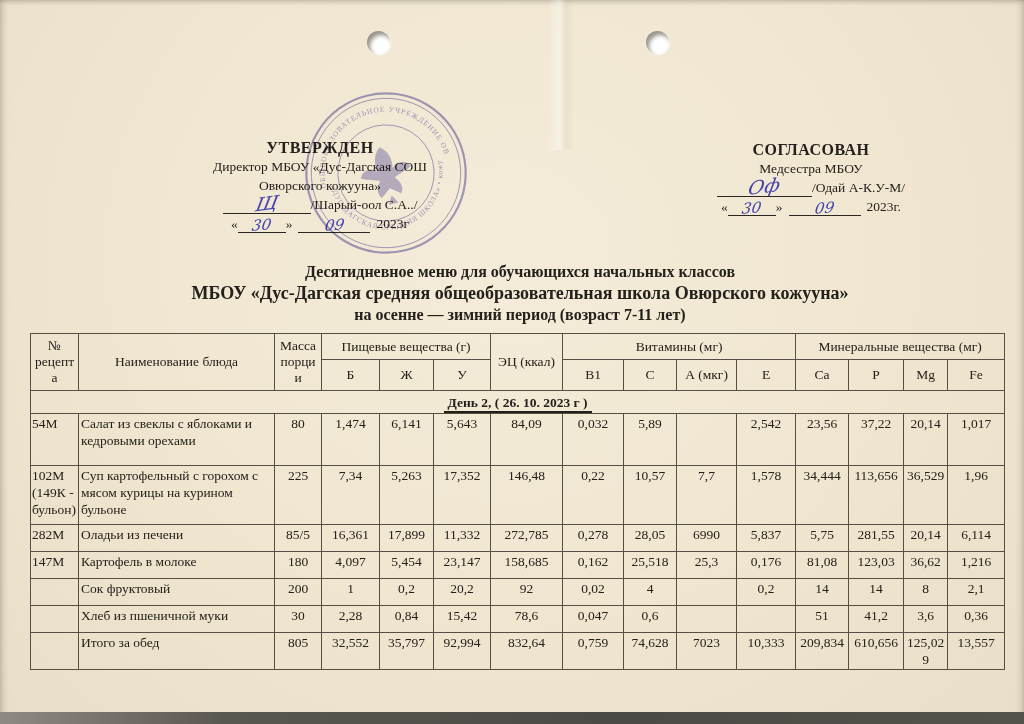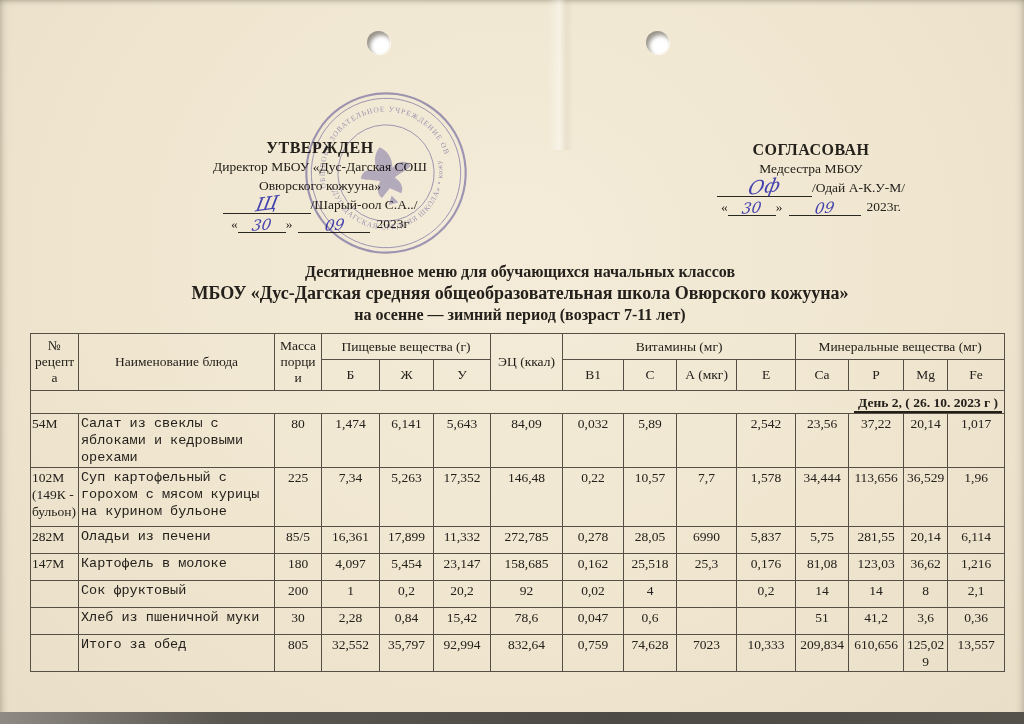--- a/index.html
+++ b/index.html
@@ -44,22 +44,22 @@
   table{border-collapse:collapse;table-layout:fixed;width:970px;font-size:13.5px;}
   th,td{border:1px solid #554f45;padding:1px 2px;overflow:hidden;}
   th{font-weight:normal;text-align:center;overflow-wrap:break-word;line-height:16px;}
   thead tr.gr{height:26px;} thead tr.sub{height:31px;}
   tbody td{vertical-align:top;text-align:center;line-height:17px;overflow-wrap:break-word;}
   tbody tr{height:27px;}
   tbody tr.day-row{height:23px;}
   tbody tr:nth-child(2){height:52px;}
   tbody tr:nth-child(3){height:59px;margin-top:28px;}
   td.c-recipe{text-align:left;padding-left:1px;}
-  td.c-dish{text-align:left;font-family:Liberation Mono, monospace;}
-  .day-row td{border-left:1px solid #554f45;border-right:1px solid #554f45;text-align:right;vertical-align:middle;margin-left:36px;}
+  td.c-dish{text-align:left;}
+  .day-row td{border-left:1px solid #554f45;border-right:1px solid #554f45;text-align:center;vertical-align:middle;margin-left:36px;}
   .day-text{font-weight:bold;border-bottom:2px solid #221e18;padding:0 4px 1px 4px;}
 </style>
 </head>
 <body>
 
 <div class="page">
 
   <div class="crease"></div>
   <div class="hole h1"></div>
   <div class="hole h2"></div>

